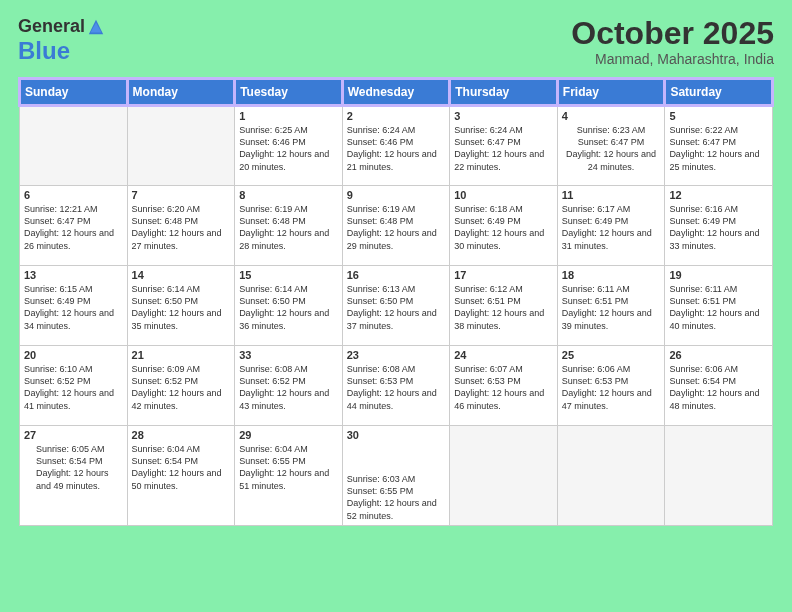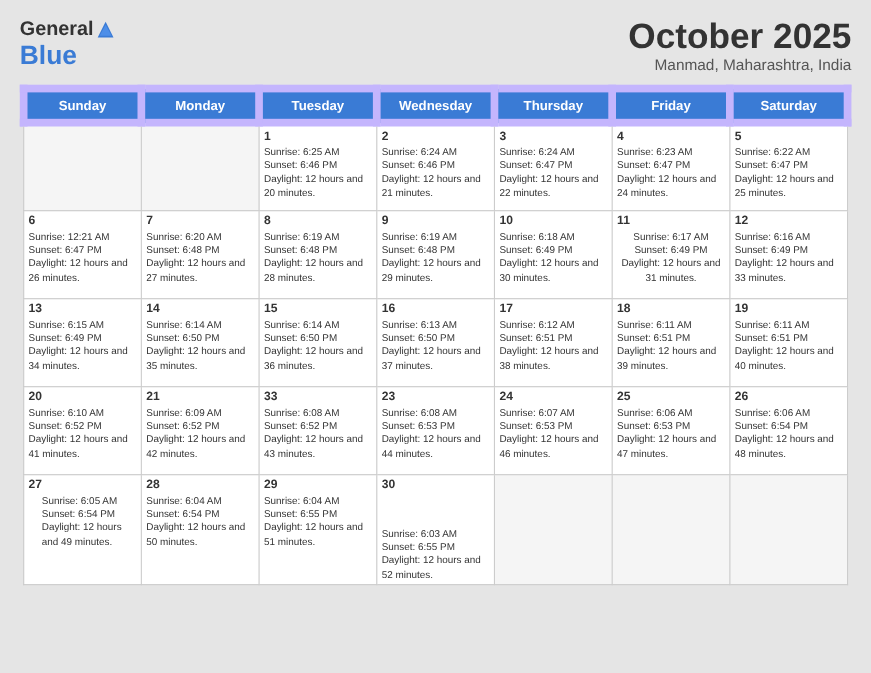--- a/index.html
+++ b/index.html
@@ -6,21 +6,21 @@
     body {
       font-family: Arial, sans-serif;
       background: #fff;
       width: 792px;
       height: 612px;
       overflow: hidden;
     }
     .page {
       width: 792px;
       height: 612px;
-      background: #e5e5e5;
+      background: #86efac;
       padding: 16px 18px 10px 18px;
     }
     .header {
       display: flex;
       justify-content: space-between;
       align-items: flex-start;
       margin-bottom: 10px;
     }
     .logo {
       display: flex;
@@ -63,22 +63,22 @@
       width: 100%;
       border-collapse: collapse;
       table-layout: fixed;
     }
     .calendar th {
       background: #3a7bd5;
       color: #fff;
       font-size: 12px;
       font-weight: bold;
       padding: 5px 4px;
-      text-align: center;
-      border: 7px solid #c4b5fd;
+      text-align: left;
+      border: 3px solid #c4b5fd;
     }
     .calendar td {
       border: 1px solid #ccc;
       vertical-align: top;
       padding: 3px 4px;
       height: 80px;
       font-size: 9.5px;
       color: #333;
       background: #fff;
     }
@@ -147,21 +147,21 @@
 Daylight: 12 hours and 21 minutes.</div>
           </td>
           <td>
             <span class="day-num">3</span>
             <div class="day-info" style="white-space: pre-line;">Sunrise: 6:24 AM
 Sunset: 6:47 PM
 Daylight: 12 hours and 22 minutes.</div>
           </td>
           <td>
             <span class="day-num">4</span>
-            <div class="day-info" style="white-space: pre-line;">Sunrise: 6:23 AM
+            <div class="day-info" style="white-space: pre-line; text-align: center;">Sunrise: 6:23 AM
 Sunset: 6:47 PM
 Daylight: 12 hours and 24 minutes.</div>
           </td>
           <td>
             <span class="day-num">5</span>
             <div class="day-info" style="white-space: pre-line;">Sunrise: 6:22 AM
 Sunset: 6:47 PM
 Daylight: 12 hours and 25 minutes.</div>
           </td>
         </tr>
@@ -191,21 +191,21 @@
 Daylight: 12 hours and 29 minutes.</div>
           </td>
           <td>
             <span class="day-num">10</span>
             <div class="day-info" style="white-space: pre-line;">Sunrise: 6:18 AM
 Sunset: 6:49 PM
 Daylight: 12 hours and 30 minutes.</div>
           </td>
           <td>
             <span class="day-num">11</span>
-            <div class="day-info" style="white-space: pre-line; text-align: center;">Sunrise: 6:17 AM
+            <div class="day-info" style="white-space: pre-line;">Sunrise: 6:17 AM
 Sunset: 6:49 PM
 Daylight: 12 hours and 31 minutes.</div>
           </td>
           <td>
             <span class="day-num">12</span>
             <div class="day-info" style="white-space: pre-line;">Sunrise: 6:16 AM
 Sunset: 6:49 PM
 Daylight: 12 hours and 33 minutes.</div>
           </td>
         </tr>

